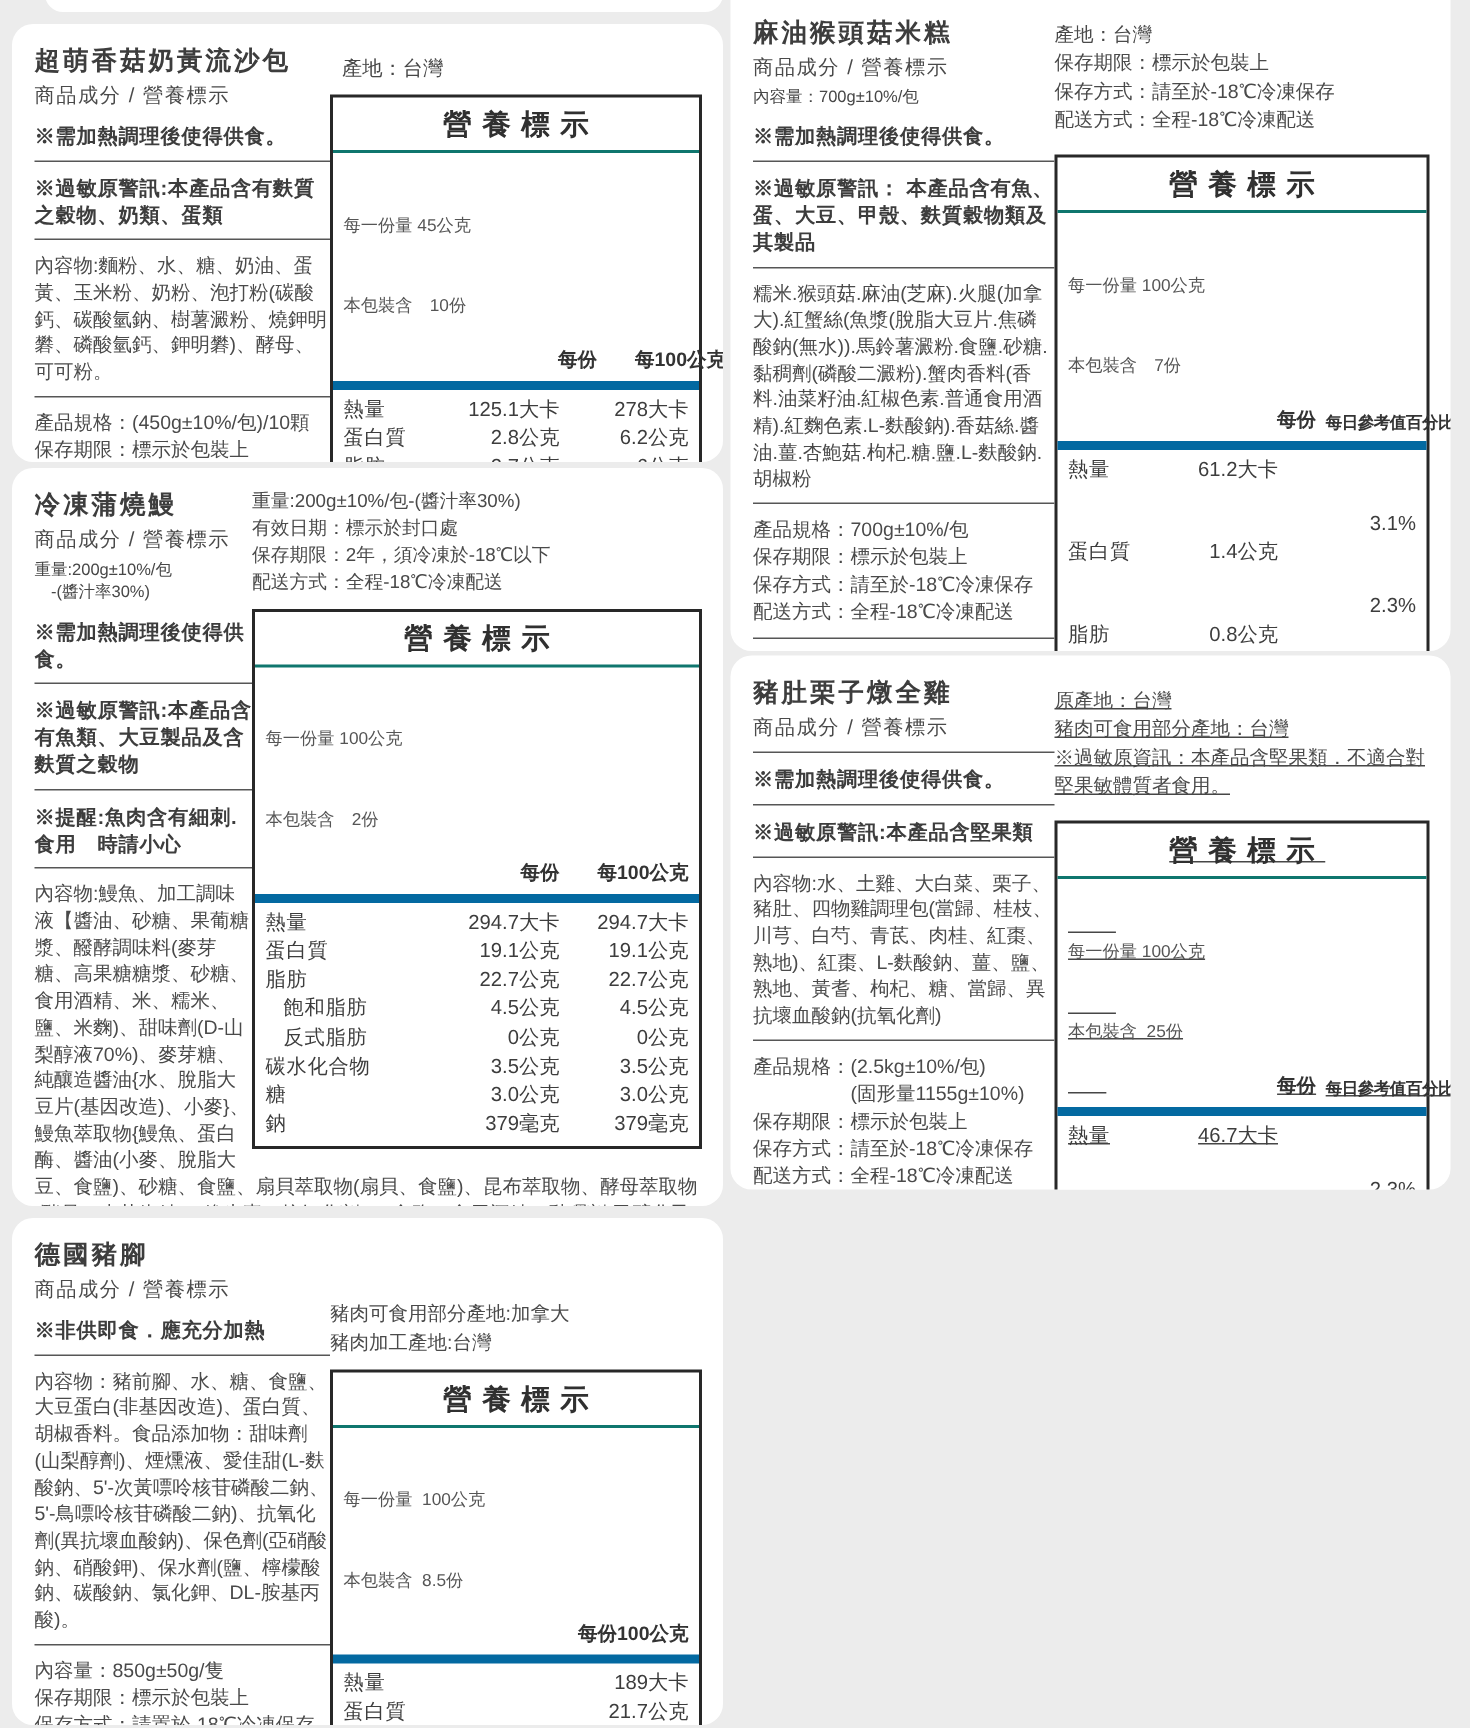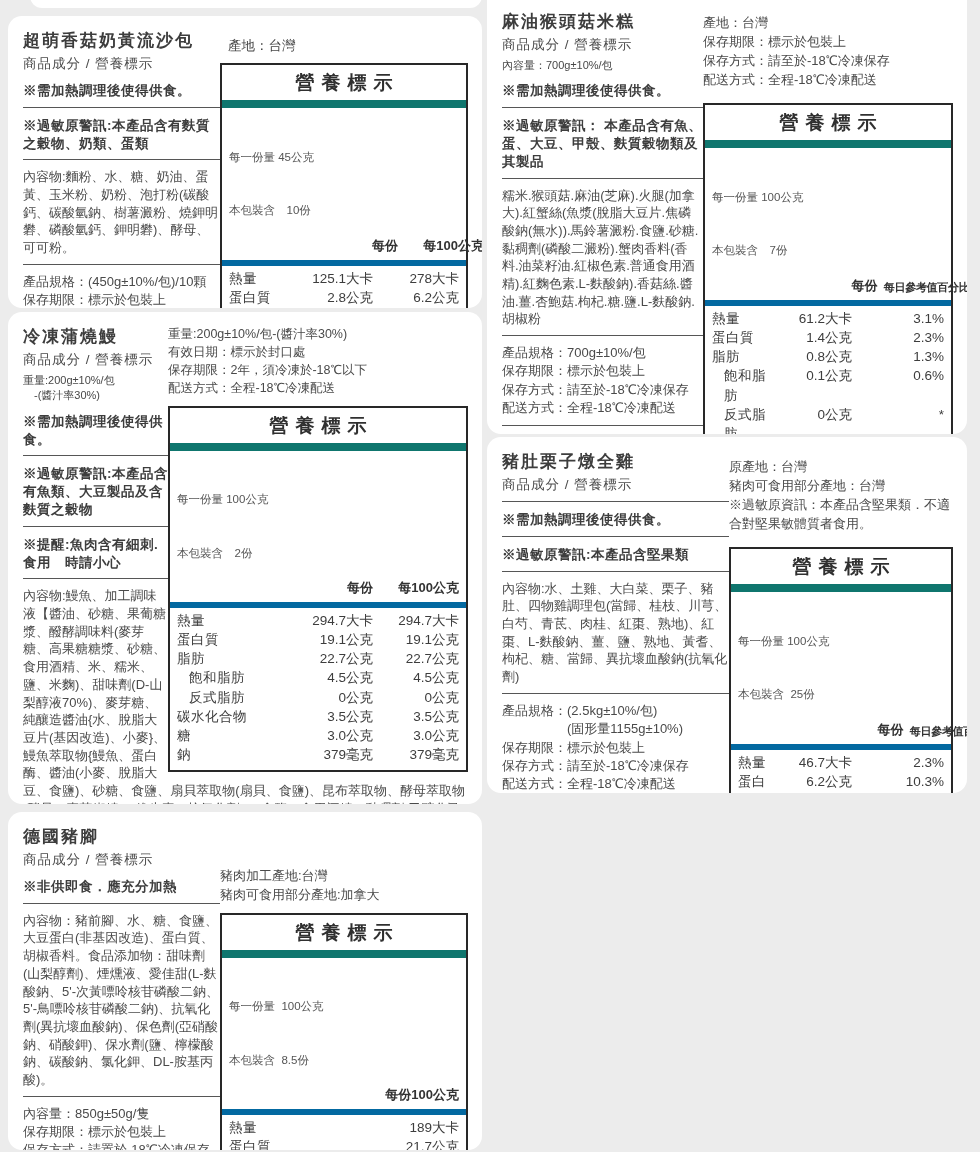--- a/index.html
+++ b/index.html
@@ -34,36 +34,36 @@
   .weightlines { font-size:11px; margin-top:4px; line-height:1.4; }
   .fr { float:right; width:248px; }
   .infolines { font-size:13px; line-height:1.45; color:#4a4a4a; }
   .infolines-sm { font-size:12.5px; line-height:1.45; color:#4a4a4a; }
   .origin-line { font-size:13.5px; margin:8px 0 0 8px; }
   
   .ntable { width:100%; border:2px solid #282828; margin-top:8px; background:#fff; }
   .nt-title {
     text-align:center; font-size:19px; font-weight:bold; color:#303030;
     letter-spacing:7px; text-indent:7px; padding:5px 0 4px;
-    border-bottom:8px solid #0f766e;
+    border-bottom:2px solid #0f766e;
   }
   .nt-head { display:flex; padding:5px 7px 4px; border-bottom:6px solid #0369a1; }
   .nt-serv { flex:1; font-size:11.5px; line-height:1.55; color:#555; white-space:pre; }
   .nt-cols { display:flex; align-items:flex-end; font-size:13px; font-weight:bold; color:#333; padding-bottom:1px; }
   .nt-col1, .nt-col2 { text-align:right; }
   .t-two .nt-col1 { width:84px; } .t-two .nt-col2 { width:86px; }
   .t-pct .nt-col1 { width:74px; } .t-pct .nt-col2 { width:92px; font-size:11px; letter-spacing:-0.3px; }
   .t-one .nt-col1 { flex:1; }
   .nt-rows { padding:3px 7px 6px; }
   .nt-row { display:flex; font-size:13.5px; line-height:1.42; color:#3d3d3d; }
   .nt-lab { flex:1; letter-spacing:0.5px; }
   .nt-row.indent .nt-lab { padding-left:12px; }
   .nt-v1, .nt-v2 { text-align:right; white-space:nowrap; }
   .t-two .nt-v1 { width:84px; } .t-two .nt-v2 { width:86px; }
-  .t-pct .nt-v1 { width:74px; } .t-pct .nt-v2 { width:92px; }
+  .t-pct .nt-v1 { width:74px; } .t-pct .nt-v2 { width:92px;margin-top:36px; }
   .nt-row.single .nt-lab { flex:0 0 auto; }
   .nt-row.single .nt-v1 { flex:1; }
 </style>
 </head>
 <body>
 
 <div class="strip" style="left:30px; top:-16px; width:452px; height:24px;"></div>
 
 <div class="card" style="left:8px; top:16px; width:474px; height:292px;">
   <div class="fr" style="width:248px;">
@@ -250,21 +250,21 @@
       <div>重量:200g±10%/包</div>
       <div>　-(醬汁率30%)</div>
     </div>
   <div class="note rule lb">※需加熱調理後使得供食。</div>
   <div class="note rule lb">※過敏原警訊:本產品含有魚類、大豆製品及含麩質之穀物</div>
   <div class="note rule lb">※提醒:魚肉含有細刺.食用　時請小心</div>
   <div class="ingredients flow">內容物:鰻魚、加工調味液【醬油、砂糖、果葡糖漿、醱酵調味料(麥芽糖、高果糖糖漿、砂糖、食用酒精、米、糯米、鹽、米麴)、甜味劑(D-山梨醇液70%)、麥芽糖、純釀造醬油{水、脫脂大豆片(基因改造)、小麥}、鰻魚萃取物{鰻魚、蛋白酶、醬油(小麥、脫脂大豆、食鹽)、砂糖、食鹽、扇貝萃取物(扇貝、食鹽)、昆布萃取物、酵母萃取物(酵母、麥芽糊精)、維生素E(抗氧化劑)}、食鹽、食用酒精、黏稠劑(乙醯化己二酸二澱粉、玉米糖膠、羥丙基磷酸二澱粉、乙醯化磷酸二澱粉、關華豆膠、阿拉伯膠)、複方調味劑{甜味劑(D-山梨醇液70%)、水、丙二醇、食用酒精、胺基乙酸、氯化鈉、琥珀酸二鈉、乙基麥芽醇、多磷酸鈉}、焦糖色素、乳酸、紅麴色素(含酒精)、酵母消化蛋白質(含糊精)、品質改良劑(偏磷酸鈉、多磷酸鈉)、複方甜味劑(糊精、檸檬酸鈉、甘草萃)、黃梔子色素(含麥芽糊精)、天然色素(婀娜多) 、維生素E(抗氧化劑)】、砂糖</div>
 </div>
 
 <div class="card" style="left:487px; top:437px; width:480px; height:356px;">
-  <div class="fr" style="width:224px; margin-top:8px;">
+  <div class="fr" style="width:250px; margin-top:8px;text-decoration:underline;">
     <div class="infolines">
         <div>原產地：台灣</div>
         <div>豬肉可食用部分產地：台灣</div>
         <div>※過敏原資訊：本產品含堅果類．不適合對堅果敏體質者食用。</div>
       </div>
     <div class="ntable t-pct" style="margin-top:14px;">
       <div class="nt-title">營養標示</div>
       <div class="nt-head">
         <div class="nt-serv">
           <div>每一份量 100公克</div>
@@ -304,22 +304,22 @@
       <div>　　　　　(固形量1155g±10%)</div>
       <div>保存期限：標示於包裝上</div>
       <div>保存方式：請至於-18℃冷凍保存</div>
       <div>配送方式：全程-18℃冷凍配送</div>
     </div>
 </div>
 
 <div class="card" style="left:8px; top:812px; width:474px; height:338px;">
   <div class="fr" style="width:248px; margin-top:42px;">
     <div class="infolines">
+        <div>豬肉可食用部分產地:加拿大</div>
         <div>豬肉加工產地:台灣</div>
-        <div>豬肉可食用部分產地:加拿大</div>
       </div>
     <div class="ntable t-one" style="margin-top:8px;">
       <div class="nt-title">營養標示</div>
       <div class="nt-head">
         <div class="nt-serv">
           <div>每一份量  100公克</div>
           <div>本包裝含  8.5份</div>
         </div>
         <div class="nt-cols">
           <span class="nt-col1">每份100公克</span>

